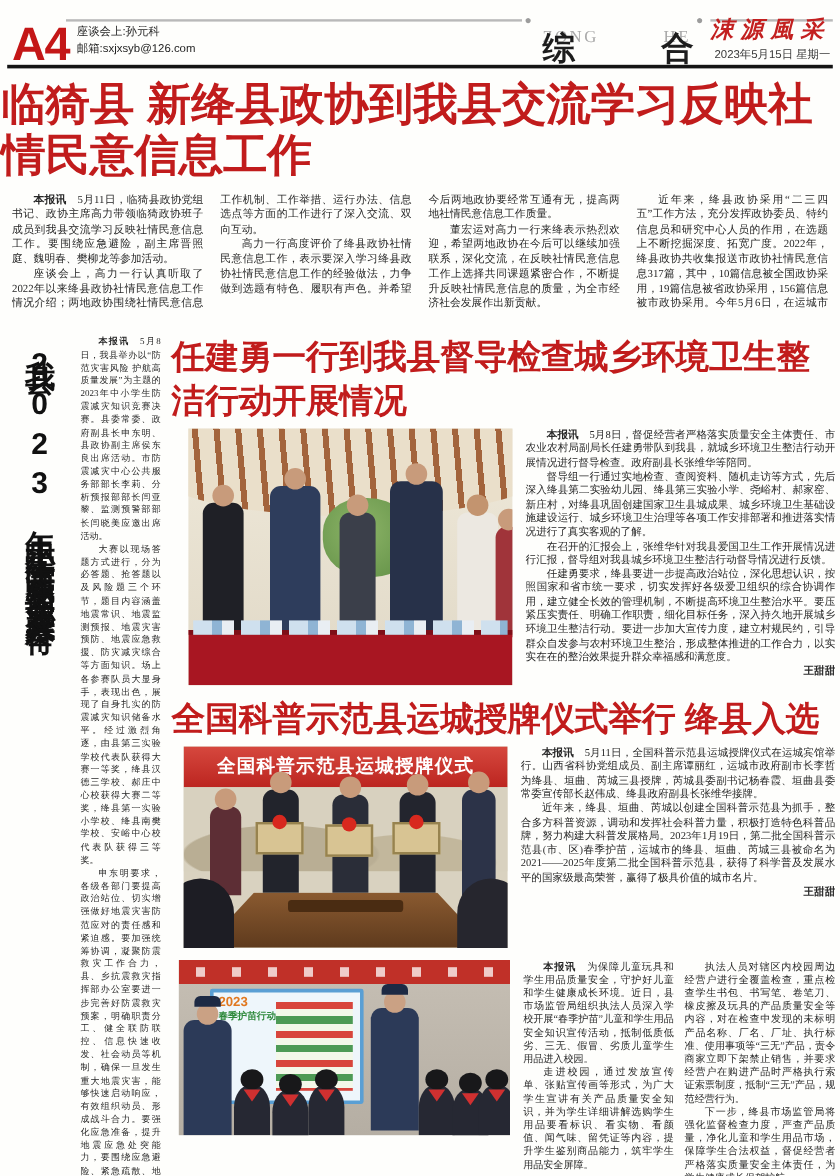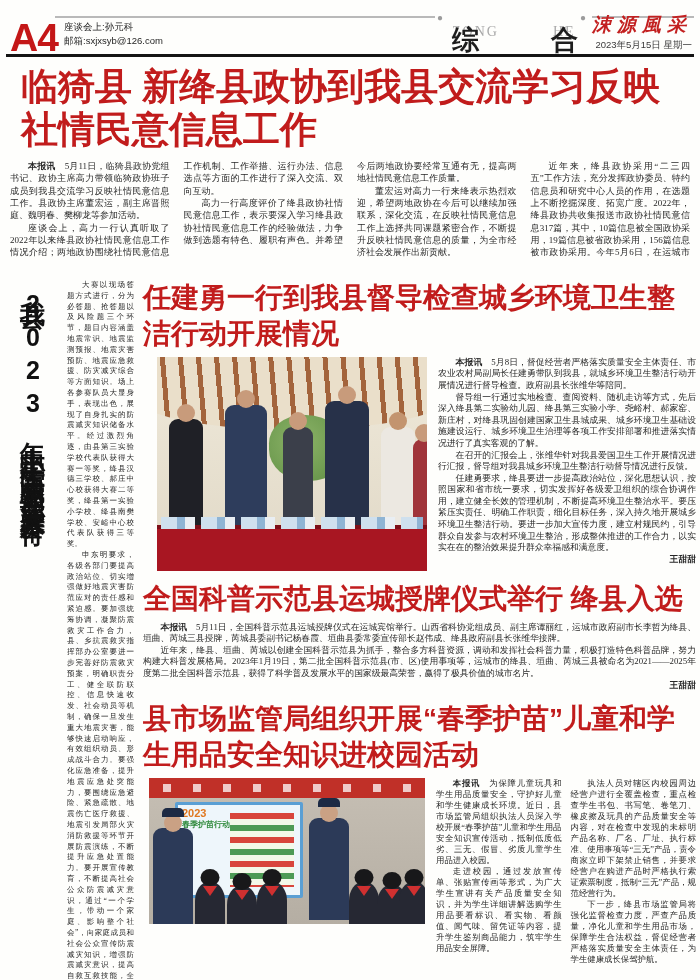--- a/index.html
+++ b/index.html
@@ -19,21 +19,21 @@
   .pageid{position:absolute;left:10px;top:16px;font-size:39px;font-weight:900;color:#c41717;
           font-family:"Liberation Sans","DejaVu Sans",sans-serif;letter-spacing:-1px;}
   .editor{position:absolute;left:64px;top:20px;font-size:9.5px;line-height:14px;color:#1f1f1f;
           font-family:"Liberation Sans",sans-serif;}
   .brand{position:absolute;right:8px;top:12px;text-align:right;}
   .brand-name{font-size:19px;font-weight:900;color:#c32020;letter-spacing:6px;
               font-family:"Liberation Serif","DejaVu Serif",serif;font-style:italic;}
   .brand-date{font-size:9.5px;color:#3a3a3a;font-family:"Liberation Sans",sans-serif;margin-top:1px;}
   .blackrule{position:absolute;left:6px;right:6px;top:54px;height:3px;background:#141414;}
   
-  .lead-h1{margin:8px 8px 0 21px;font-size:37px;line-height:1.15;font-weight:900;color:#c11c1c;
+  .lead-h1{margin:8px 8px 0 1px;font-size:37px;line-height:1.15;font-weight:900;color:#c11c1c;
            font-family:"Liberation Sans","DejaVu Sans",sans-serif;letter-spacing:0px;}
   .lead-body{margin:9px 10px 0 10px;height:110px;column-count:4;column-gap:14px;
              font-size:9px;line-height:12.3px;text-align:justify;overflow:hidden;}
   p{margin:0;text-indent:2em;}
   p.first{text-indent:2em;}
   .lead-tag{font-family:"Liberation Sans",sans-serif;font-weight:bold;}
   .byline{display:block;text-align:right;font-weight:bold;font-family:"Liberation Sans",sans-serif;}
   
   .content{display:flex;margin-top:10px;padding:0 4px 0 6px;height:712px;}
   .left-strip{width:128px;display:flex;gap:7px;flex:none;}
@@ -141,30 +141,31 @@
     </div>
     <div class="brand">
       <div class="brand-name">涑源風采</div>
       <div class="brand-date">2023年5月15日 星期一</div>
     </div>
     <div class="blackrule"></div>
   </header>
 
   <h1 class="lead-h1">临猗县 新绛县政协到我县交流学习反映社情民意信息工作</h1>
   <section class="lead-body">
-    <p class="first"><b class="lead-tag">本报讯　</b><span>5月11日，临猗县政协党组书记、政协主席高力带领临猗政协班子成员到我县交流学习反映社情民意信息工作。县政协主席董宏运，副主席晋照庭、魏明春、樊柳龙等参加活动。</span></p>
+    <p class="first"><b class="lead-tag">本报讯　</b><span>5月11日，临猗县政协党组书记、政协主席高力带领临猗政协班子成员到我县交流学习反映社情民意信息工作。要围绕应急避险，副主席晋照庭、魏明春、樊柳龙等参加活动。</span></p>
     <span><p>座谈会上，高力一行认真听取了2022年以来绛县政协社情民意信息工作情况介绍；两地政协围绕社情民意信息工作机制、工作举措、运行办法、信息选点等方面的工作进行了深入交流、双向互动。</p><p>高力一行高度评价了绛县政协社情民意信息工作，表示要深入学习绛县政协社情民意信息工作的经验做法，力争做到选题有特色、履职有声色。并希望今后两地政协要经常互通有无，提高两地社情民意信息工作质量。</p><p>董宏运对高力一行来绛表示热烈欢迎，希望两地政协在今后可以继续加强联系，深化交流，在反映社情民意信息工作上选择共同课题紧密合作，不断提升反映社情民意信息的质量，为全市经济社会发展作出新贡献。</p><p>近年来，绛县政协采用“二三四五”工作方法，充分发挥政协委员、特约信息员和研究中心人员的作用，在选题上不断挖掘深度、拓宽广度。2022年，绛县政协共收集报送市政协社情民意信息317篇，其中，10篇信息被全国政协采用，19篇信息被省政协采用，156篇信息被市政协采用。今年5月6日，在运城市社情民意信息工作会议上，绛县政协以第一名的优异成绩，被运城市政协授予“反映社情民意信息工作”先进单位。</p></span>
     
   </section>
 
   <div class="content">
 
     <aside class="left-strip">
       <div class="v-headline">我县2023年中小学生防震减灾知识竞赛决赛举行</div>
       <div class="v-body">
+        <p class="first"><b class="lead-tag">本报讯　</b><span>5月8日，我县举办以“防范灾害风险 护航高质量发展”为主题的2023年中小学生防震减灾知识竞赛决赛。县委常委、政府副县长申东明、县政协副主席侯东良出席活动。市防震减灾中心公共服务部部长李莉、分析预报部部长闫亚黎、监测预警部部长闫晓美应邀出席活动。</span></p>
         <span><p>大赛以现场答题方式进行，分为必答题、抢答题以及风险题三个环节，题目内容涵盖地震常识、地震监测预报、地震灾害预防、地震应急救援、防灾减灾综合等方面知识。场上各参赛队员大显身手，表现出色，展现了自身扎实的防震减灾知识储备水平。经过激烈角逐，由县第三实验学校代表队获得大赛一等奖，绛县汉德三学校、郝庄中心校获得大赛二等奖，绛县第一实验小学校、绛县南樊学校、安峪中心校代表队获得三等奖。</p><p>申东明要求，各级各部门要提高政治站位、切实增强做好地震灾害防范应对的责任感和紧迫感。要加强统筹协调，凝聚防震救灾工作合力，县、乡抗震救灾指挥部办公室要进一步完善好防震救灾预案，明确职责分工、健全联防联控、信息快速收发、社会动员等机制，确保一旦发生重大地震灾害，能够快速启动响应，有效组织动员、形成战斗合力。要强化应急准备，提升地震应急处突能力，要围绕应急避险、紧急疏散、地震伤亡医疗救援、地震引发局部火灾消防救援等环节开展防震演练，不断提升应急处置能力。要开展宣传教育，不断提高社会公众防震减灾意识，通过“一个学生，带动一个家庭、影响整个社会”，向家庭成员和社会公众宣传防震减灾知识，增强防震减灾意识，提高自救互救技能，全面推进我县防震减灾宣传工作迈上新台阶。</p></span>
         
       </div>
     </aside>
 
     <main class="main-col">
 
       <article class="a2">
         <h2 class="sec-h2">任建勇一行到我县督导检查城乡环境卫生整洁行动开展情况</h2>
         <div class="row">
@@ -183,30 +184,44 @@
             <p class="first"><b class="lead-tag">本报讯　</b><span>5月8日，督促经营者严格落实质量安全主体责任、市农业农村局副局长任建勇带队到我县，就城乡环境卫生整洁行动开展情况进行督导检查。政府副县长张维华等陪同。</span></p>
             <span><p>督导组一行通过实地检查、查阅资料、随机走访等方式，先后深入绛县第二实验幼儿园、绛县第三实验小学、尧峪村、郝家窑、新庄村，对绛县巩固创建国家卫生县城成果、城乡环境卫生基础设施建设运行、城乡环境卫生治理等各项工作安排部署和推进落实情况进行了真实客观的了解。</p><p>在召开的汇报会上，张维华针对我县爱国卫生工作开展情况进行汇报，督导组对我县城乡环境卫生整洁行动督导情况进行反馈。</p><p>任建勇要求，绛县要进一步提高政治站位，深化思想认识，按照国家和省市统一要求，切实发挥好各级爱卫组织的综合协调作用，建立健全长效的管理机制，不断提高环境卫生整治水平。要压紧压实责任、明确工作职责，细化目标任务，深入持久地开展城乡环境卫生整洁行动。要进一步加大宣传力度，建立村规民约，引导群众自发参与农村环境卫生整治，形成整体推进的工作合力，以实实在在的整治效果提升群众幸福感和满意度。</p></span>
             <span class="byline">王甜甜</span>
           </div>
         </div>
       </article>
 
       <article class="a3">
         <h2 class="sec-h2">全国科普示范县运城授牌仪式举行 绛县入选</h2>
         <div class="row">
+          <div class="photo p2">
+            <div class="p2-banner">全国科普示范县运城授牌仪式</div>
+            <div class="p2-paint"></div>
+            <div class="fig f1"></div>
+            <div class="fig f2"></div>
+            <div class="fig f3"></div>
+            <div class="fig f4"></div>
+            <div class="fig f5"></div>
+            <div class="plaque pl1"></div>
+            <div class="plaque pl2"></div>
+            <div class="plaque pl3"></div>
+            <div class="p2-table"></div>
+            <div class="p2-seat s1"></div>
+            <div class="p2-seat s2"></div>
+          </div>
           <div class="txt">
             <p class="first"><b class="lead-tag">本报讯　</b><span>5月11日，全国科普示范县运城授牌仪式在运城宾馆举行。山西省科协党组成员、副主席谭丽红，运城市政府副市长李哲为绛县、垣曲、芮城三县授牌，芮城县委副书记杨春霞、垣曲县委常委宣传部长赵伟成、绛县政府副县长张维华接牌。</span></p>
-            <span><p>近年来，绛县、垣曲、芮城以创建全国科普示范县为抓手，整合多方科普资源，调动和发挥社会科普力量，积极打造特色科普品牌，努力构建大科普发展格局。2023年1月19日，第二批全国科普示范县(市、区)使用事项等，运城市的绛县、垣曲、芮城三县被命名为2021——2025年度第二批全国科普示范县，获得了科学普及发展水平的国家级最高荣誉，赢得了极具价值的城市名片。</p></span>
+            <span><p>近年来，绛县、垣曲、芮城以创建全国科普示范县为抓手，整合多方科普资源，调动和发挥社会科普力量，积极打造特色科普品牌，努力构建大科普发展格局。2023年1月19日，第二批全国科普示范县(市、区)春季护苗，运城市的绛县、垣曲、芮城三县被命名为2021——2025年度第二批全国科普示范县，获得了科学普及发展水平的国家级最高荣誉，赢得了极具价值的城市名片。</p></span>
             <span class="byline">王甜甜</span>
           </div>
         </div>
       </article>
 
       <article class="a4">
-        <h2 class="sec-h2">县市场监管局组织开展“春季护苗”儿童和学生用品安全知识进校园活动</h2>
         <div class="row">
           <div class="photo p3">
             <div class="p3-banner"></div>
             <div class="p3-board">
               <span class="p3-year">2023</span>
               <span class="p3-title">春季护苗行动</span>
               <div class="p3-rows"></div>
             </div>
             <div class="fig f1"></div>
             <div class="fig f2"></div>

